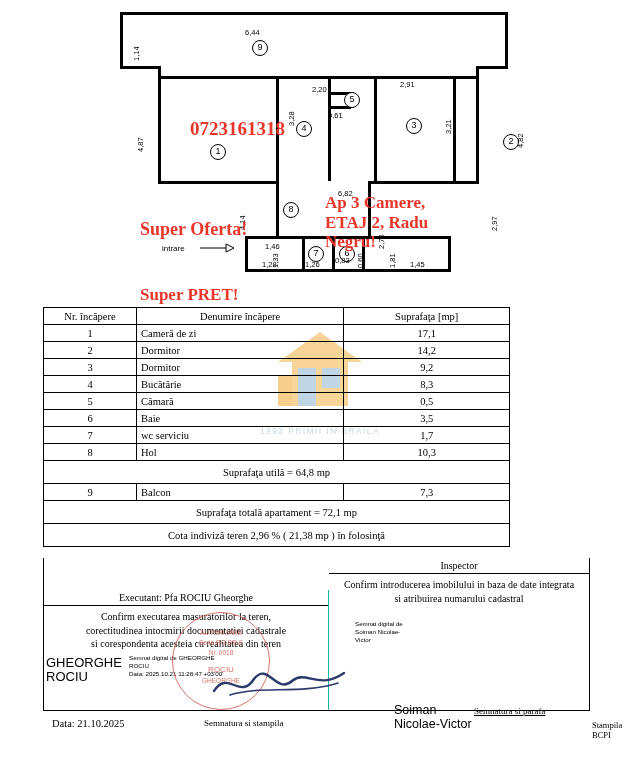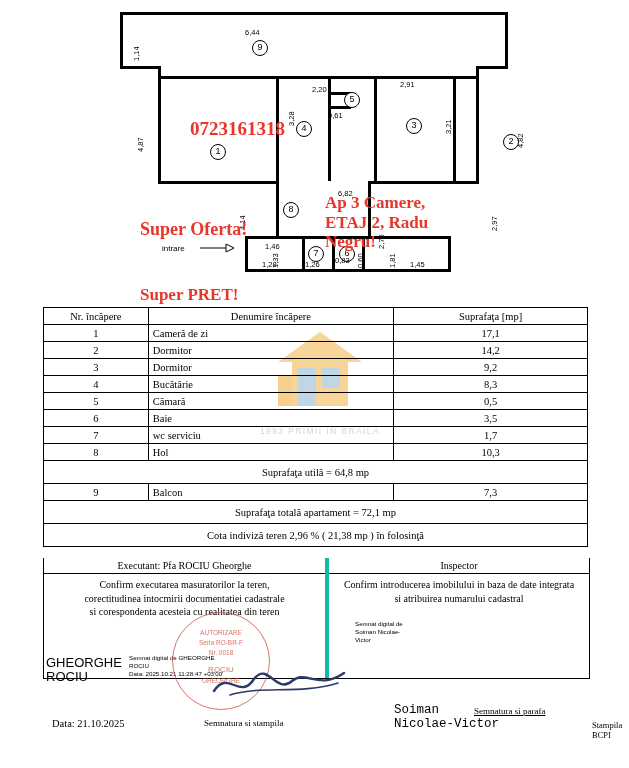--- a/index.html
+++ b/index.html
@@ -109,21 +109,21 @@
   }
 
   
   .tbl-wrap {
     position: absolute;
     left: 43px; top: 307px;
     width: 545px;
   }
   table.sheet {
     border-collapse: collapse;
-    width: 545px;
+    width: 467px;
     font-size: 10.5px;
     font-family: "Liberation Serif", serif;
   }
   table.sheet td, table.sheet th {
     border: 1px solid #000;
     padding: 1px 4px;
     height: 14px;
     background: transparent;
   }
   th.col-nr, td.col-nr { width: 100px; text-align: center; }
@@ -139,22 +139,23 @@
     left: 43px;
     top: 558px;
     width: 545px;
     border: 1px solid #000;
     border-top: none;
     font-size: 10px;
   }
   .legal-row { display: flex; }
   .legal-left {
     width: 285px;
-    border-right: 4px solid #14b8a6;
+    border-right: 1px solid #14b8a6;
     box-sizing: border-box;
+    margin-top: 32px;
   }
   .legal-right {
     width: 260px;
     box-sizing: border-box;
   }
   .legal-hdr {
     text-align: center;
     border-bottom: 1px solid #000;
     padding: 2px 0;
   }
@@ -210,21 +211,21 @@
     position: absolute;
     font-size: 9px;
     font-family: "Liberation Serif", serif;
   }
   .foot-conf { left: 8px; top: 146px; }
   .foot-date { left: 8px; top: 160px; font-size: 10.5px; }
   .foot-semn { left: 160px; top: 160px; }
   .foot-insp-name {
     left: 350px; top: 146px;
     font-size: 12.5px;
-    font-family: Liberation Mono, monospace;
+    font-family: Liberation Sans, sans-serif;
     line-height: 1.1;
   }
   .foot-semnatura { left: 430px; top: 148px; font-size: 9px; text-decoration: underline; }
   .foot-stampila { left: 548px; top: 162px; font-size: 8.5px; }
 </style>
 </head>
 <body>
 
 <div class="page">
 

